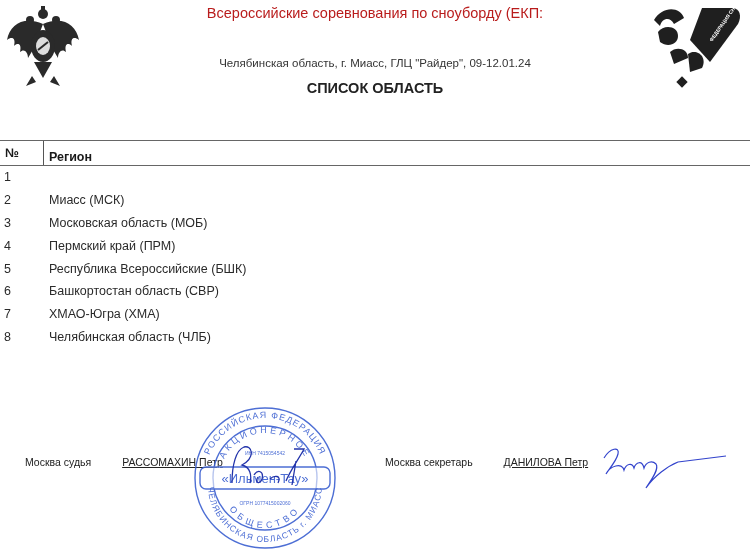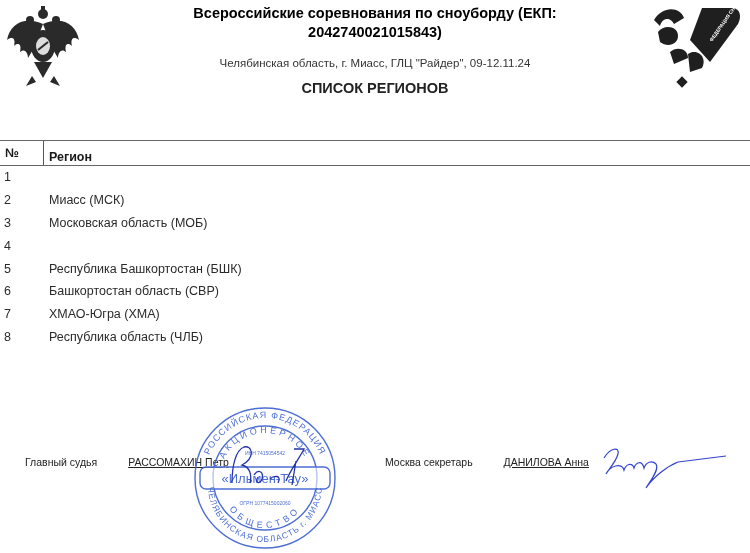--- a/index.html
+++ b/index.html
@@ -7,21 +7,21 @@
       width: 750px; height: 553px; overflow: hidden;
       background: #ffffff;
       font-family: "Liberation Sans", sans-serif;
       color: #1a1a1a;
       position: relative;
     }
     .emblem { position: absolute; left: 4px; top: 6px; width: 78px; height: 84px; }
     .fed-logo { position: absolute; left: 644px; top: 2px; width: 100px; height: 92px; }
     .title {
       position: absolute; left: 150px; top: 4px; width: 450px;
-      text-align: center; font-weight: bold; font-size: 14.5px; line-height: 19px; color: #000000;
+      text-align: center; font-weight: normal; font-size: 14.5px; line-height: 19px; color: #b91c1c;
     }
     .subtitle {
       position: absolute; left: 150px; top: 57px; width: 450px;
       text-align: center; font-size: 11.5px; color: #333;
     }
     .list-title {
       position: absolute; left: 150px; top: 80px; width: 450px;
       text-align: center; font-weight: bold; font-size: 14.5px; color: #222;
     }
     .table {
@@ -73,70 +73,70 @@
     <path d="M26 50 C32 44, 44 46, 44 56 L30 62 Z"></path>
     <path d="M44 52 C52 46, 64 54, 58 66 L46 70 Z"></path>
     <path d="M58 6 L88 6 C96 6, 98 14, 94 22 L66 60 L46 38 Z"></path>
     <rect x="34" y="76" width="8" height="8" transform="rotate(45 38 80)"></rect>
   </g>
   <text x="68" y="40" font-size="5" fill="#fff" font-family="Liberation Sans, sans-serif" font-weight="bold" transform="rotate(-55 68 40)">ФЕДЕРАЦИЯ СНОУБОРДА РОССИИ</text>
 </svg>
 
 <div class="title">
   <div>Всероссийские соревнования по сноуборду (ЕКП:</div>
-  <div>2042740021015843)</div>
 </div>
-<div class="subtitle">Челябинская область, г. Миасс, ГЛЦ "Райдер", 09-12.11.24</div>
-<div class="list-title">СПИСОК РЕГИОНОВ</div>
+<div class="subtitle">Челябинская область, г. Миасс, ГЛЦ "Райдер", 09-12.01.24</div>
+<div class="list-title">СПИСОК ОБЛАСТЬ</div>
 
 <div class="table">
   <div class="thead">
     <div class="c-num">№</div>
     <div class="c-reg">Регион</div>
   </div>
   <div class="row">
       <div class="c-num">1</div>
     </div>
   <div class="row">
       <div class="c-num">2</div>
       <div class="c-reg">Миасс (МСК)</div>
     </div>
   <div class="row">
       <div class="c-num">3</div>
       <div class="c-reg">Московская область (МОБ)</div>
     </div>
   <div class="row">
       <div class="c-num">4</div>
+      <div class="c-reg">Пермский край (ПРМ)</div>
     </div>
   <div class="row">
       <div class="c-num">5</div>
-      <div class="c-reg">Республика Башкортостан (БШК)</div>
+      <div class="c-reg">Республика Всероссийские (БШК)</div>
     </div>
   <div class="row">
       <div class="c-num">6</div>
       <div class="c-reg">Башкортостан область (СВР)</div>
     </div>
   <div class="row">
       <div class="c-num">7</div>
       <div class="c-reg">ХМАО-Югра (ХМА)</div>
     </div>
   <div class="row">
       <div class="c-num">8</div>
-      <div class="c-reg">Республика область (ЧЛБ)</div>
+      <div class="c-reg">Челябинская область (ЧЛБ)</div>
     </div>
 </div>
 
 <div class="sig-judge">
-  <span>Главный судья</span>
+  <span>Москва судья</span>
   <span class="u">РАССОМАХИН Петр</span>
 </div>
 
 <div class="sig-secretary">
   <span>Москва секретарь</span>
-  <span class="u">ДАНИЛОВА Анна</span>
+  <span class="u">ДАНИЛОВА Петр</span>
 </div>
 
 <svg class="stamp" viewBox="0 0 146 146">
   <defs>
     <path id="outerTop" d="M 13 73 A 60 60 0 0 1 133 73"></path>
     <path id="outerBot" d="M 16 80 A 57 57 0 0 0 130 80"></path>
     <path id="innerTop" d="M 28 73 A 45 45 0 0 1 118 73"></path>
     <path id="innerBot" d="M 30 80 A 43 43 0 0 0 116 80"></path>
   </defs>
   <g fill="none" stroke="#3a5fd0" stroke-width="1.4" opacity="0.9">

